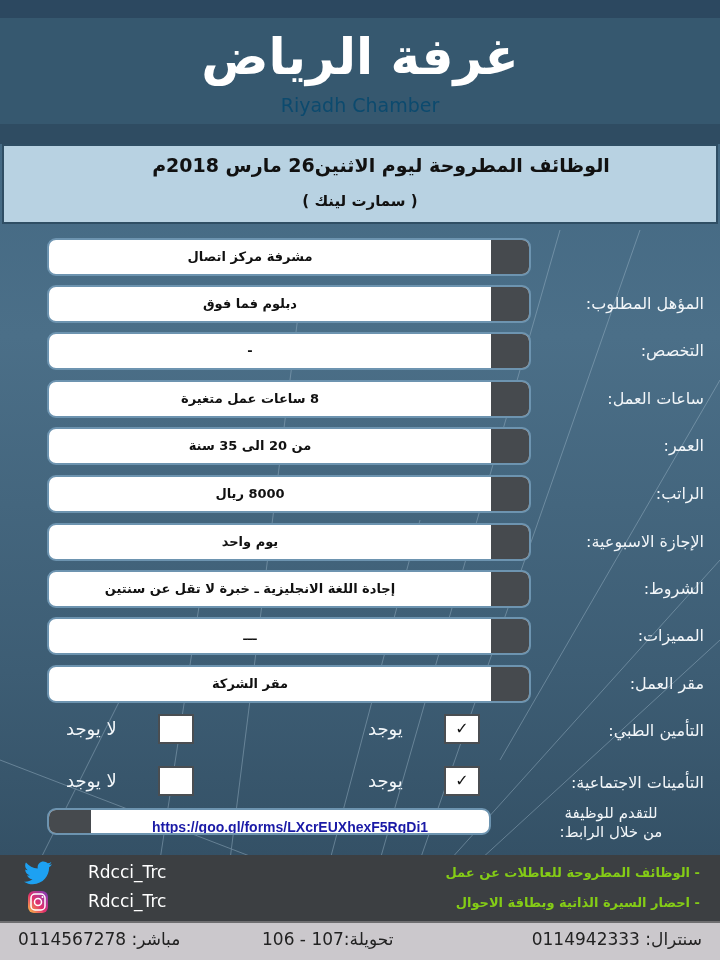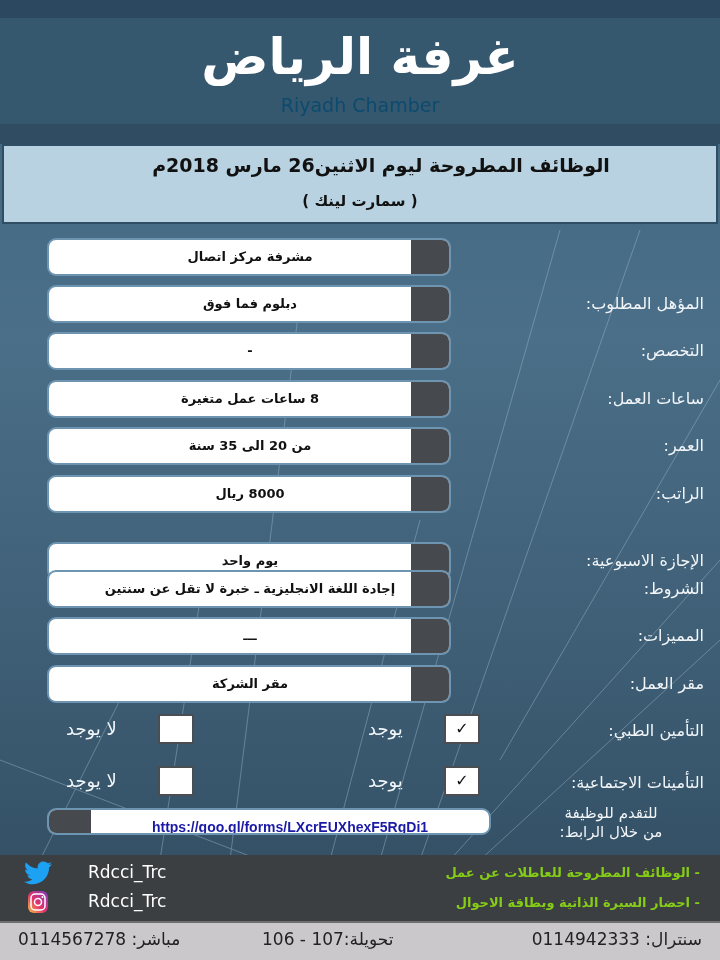--- a/index.html
+++ b/index.html
@@ -29,21 +29,21 @@
   .title-line1 {
     position: absolute; left: 0; right: 0; top: 8px; text-align: center;
     font-family: "DejaVu Sans", sans-serif; font-weight: bold; font-size: 19px; color: #111; padding-left: 42px;
   }
   .title-line2 {
     position: absolute; left: 0; right: 0; top: 46px; text-align: center;
     font-family: "DejaVu Sans", sans-serif; font-weight: bold; font-size: 15px; color: #111;
   }
   .row { position: absolute; left: 0; width: 720px; height: 38px; }
   .field {
-    position: absolute; left: 47px; top: 0; width: 404px; height: 38px;
+    position: absolute; left: 47px; top: 0; width: 484px; height: 38px;
     background: #fff; border: 2px solid #6d94b0; border-radius: 9px; overflow: hidden;
   }
   .field .value {
     position: absolute; left: 0; top: 0; width: 402px; height: 34px; line-height: 34px;
     text-align: center; direction: rtl; font-family: "DejaVu Sans", sans-serif;
     font-weight: bold; font-size: 13px; color: #111;
   }
   .field .tab {
     position: absolute; right: 0; top: 0; width: 38px; height: 34px; background: #464a4e;
   }
@@ -163,21 +163,21 @@
 </div>
 
 <div class="row" style="top:475px;">
   <div class="field">
     <div class="value">8000 ريال</div>
     <div class="tab"></div>
   </div>
   <div class="label">الراتب:</div>
 </div>
 
-<div class="row" style="top:542px;padding-left:10px;">
+<div class="row" style="top:523px;padding-left:10px;">
   <div class="field">
     <div class="value">يوم واحد</div>
     <div class="tab"></div>
   </div>
   <div class="label">الإجازة الاسبوعية:</div>
 </div>
 
 <div class="row" style="top:570px;">
   <div class="field">
     <div class="value">إجادة اللغة الانجليزية ـ خبرة لا تقل عن سنتين</div>

